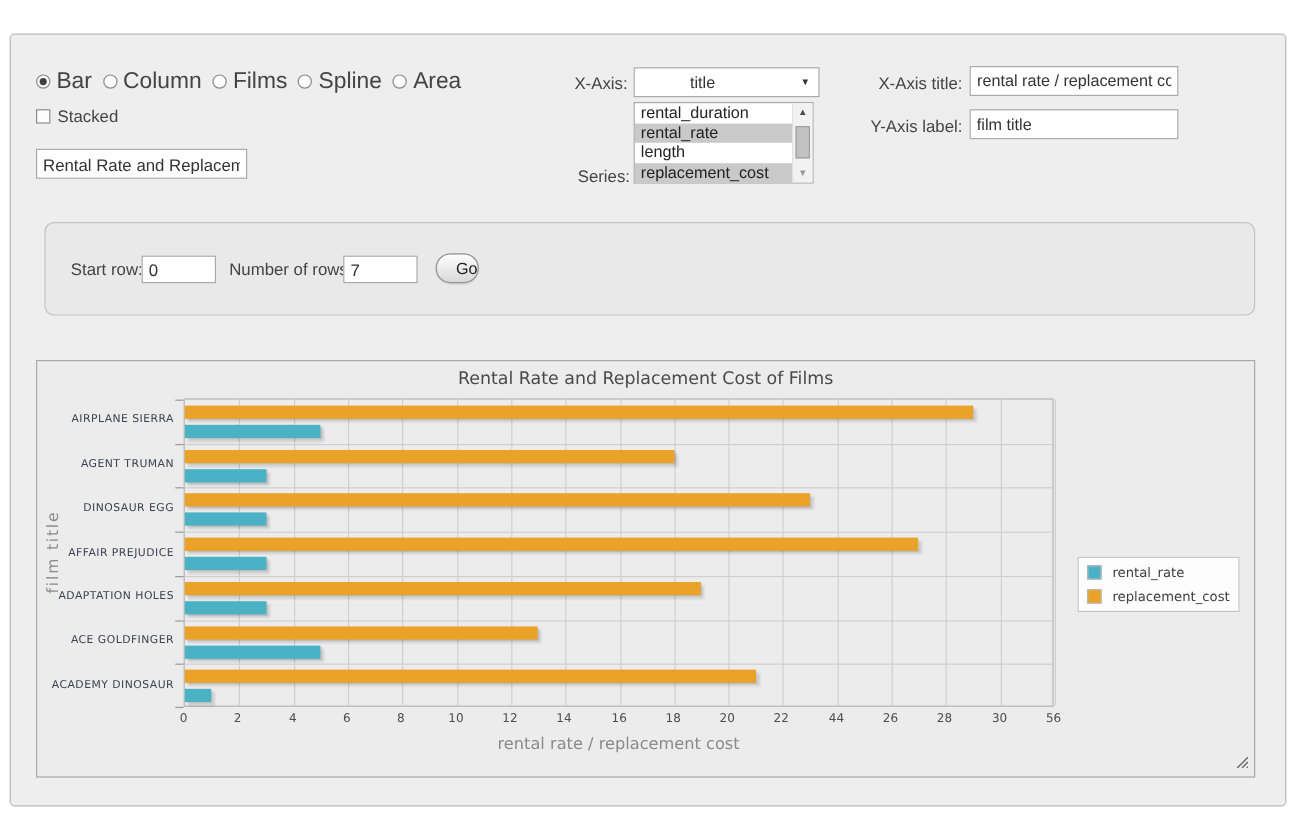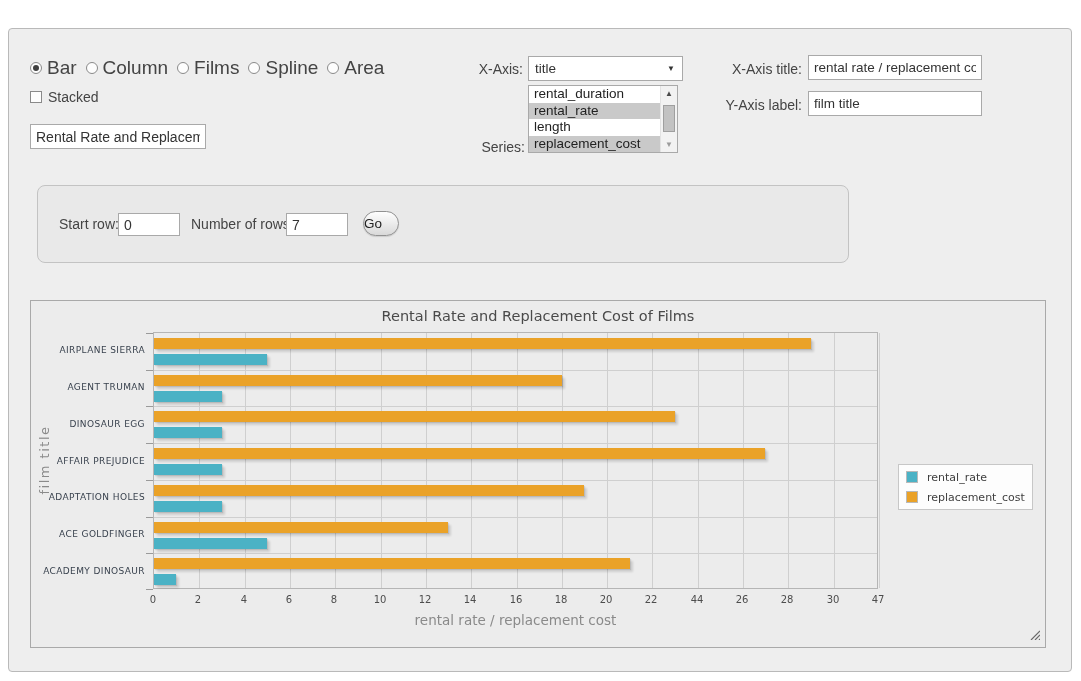--- a/index.html
+++ b/index.html
@@ -23,42 +23,42 @@
   .radio-circle.checked::after { content:""; position:absolute; left:2px; top:2px;
                   width:6px; height:6px; border-radius:50%; background:#3f3f3f; }
   .checkbox-row { position:absolute; left:30px; top:89px; display:flex; align-items:center; font-size:14px; }
   .checkbox-square { width:12px; height:12px; border:1px solid #8a8a8a; background:#fdfdfd;
                   margin-right:6px; flex:none; }
   .text-input { position:absolute; border:1px solid #a9a9a9; background:#fff;
                 font-family:inherit; font-size:14px; color:#333; padding:0 5px;
                 white-space:nowrap; overflow:hidden; }
   .select-box { position:absolute; left:528px; top:56px; width:155px; height:25px;
                 border:1px solid #a9a9a9; background:#fff; display:flex; align-items:center; }
-  .select-box .sel-text { font-size:13.5px; color:#333; padding-left:6px; }
+  .select-box .sel-text { font-size:13.5px; color:#333; padding-left:6px;margin-left:40px; }
   .select-box .sel-arrow { margin-left:auto; padding-right:7px; font-size:8px; color:#333; }
   .list-box { position:absolute; left:528px; top:85px; width:150px; height:68px;
               border:1px solid #a9a9a9; background:#fff; }
   .list-items { position:absolute; left:0; top:0; right:17px; bottom:0; overflow:hidden; }
   .list-option { height:16.5px; line-height:16px; font-size:13.5px; padding-left:5px;
                  color:#222; white-space:nowrap; overflow:hidden; }
   .list-option.selected { background:#c9c9c9; }
   .list-scrollbar { position:absolute; right:0; top:0; bottom:0; width:17px;
                     background:#f2f2f2; border-left:1px solid #e2e2e2; }
   .sb-btn { position:absolute; left:0; right:0; height:15px; display:flex;
             align-items:center; justify-content:center; font-size:8px; }
   .sb-up { top:0; color:#4a4a4a; }
   .sb-down { bottom:0; color:#9b9b9b; }
   .sb-thumb { position:absolute; left:2px; right:2px; top:19px; height:27px;
               background:#c2c2c2; border:1px solid #9f9f9f; }
 
   
-  .rows-panel { position:absolute; left:37px; top:185px; width:812px; height:78px;
+  .rows-panel { position:absolute; left:37px; top:185px; width:1009px; height:78px;
                 background:#e9e9e9; border:1px solid #c3c3c3; border-radius:8px;text-decoration:underline; }
   .go-btn { position:absolute; left:325px; top:25px; width:36px; height:25px;
-            border:1px solid #919191; border-radius:13px; text-align:left;
+            border:1px solid #919191; border-radius:13px; text-align:right;
             line-height:23px; font-size:13.5px; color:#222;
             background:linear-gradient(#fefefe,#d9d9d9); box-shadow:0 1px 1px rgba(0,0,0,0.12); }
   .panel-label { position:absolute; font-size:14px; color:#444; white-space:nowrap; }
   .panel-input { position:absolute; border:1px solid #a9a9a9; background:#fff;
                  font-family:inherit; font-size:14px; color:#333; padding:0 5px; }
 
   
   .chart-container { position:absolute; left:30px; top:300px; width:1016px; height:348px;
                      background:#ececec; border:1px solid #a9a9a9; }
   .chart-font { font-family:"DejaVu Sans", sans-serif; }
@@ -225,21 +225,21 @@
         <div class="x-tick-label" style="left: 379px; top: 293px;">12</div>
         <div class="x-tick-label" style="left: 424px; top: 293px;">14</div>
         <div class="x-tick-label" style="left: 470px; top: 293px;">16</div>
         <div class="x-tick-label" style="left: 515px; top: 293px;">18</div>
         <div class="x-tick-label" style="left: 560px; top: 293px;">20</div>
         <div class="x-tick-label" style="left: 605px; top: 293px;">22</div>
         <div class="x-tick-label" style="left: 651px; top: 293px;">44</div>
         <div class="x-tick-label" style="left: 696px; top: 293px;">26</div>
         <div class="x-tick-label" style="left: 741px; top: 293px;">28</div>
         <div class="x-tick-label" style="left: 787px; top: 293px;">30</div>
-        <div class="x-tick-label" style="left: 832px; top: 293px;">47</div>
+        <div class="x-tick-label" style="left: 832px; top: 293px;">56</div>
       </div>
     <div class="x-axis-label">rental rate / replacement cost</div>
     <div class="chart-legend" id="chart-legend">
         <div class="legend-row">
           <span class="legend-swatch" style="background: rgb(75, 178, 197);"></span>
           <span class="legend-label">rental_rate</span>
         </div>
         <div class="legend-row">
           <span class="legend-swatch" style="background: rgb(234, 162, 40);"></span>
           <span class="legend-label">replacement_cost</span>

